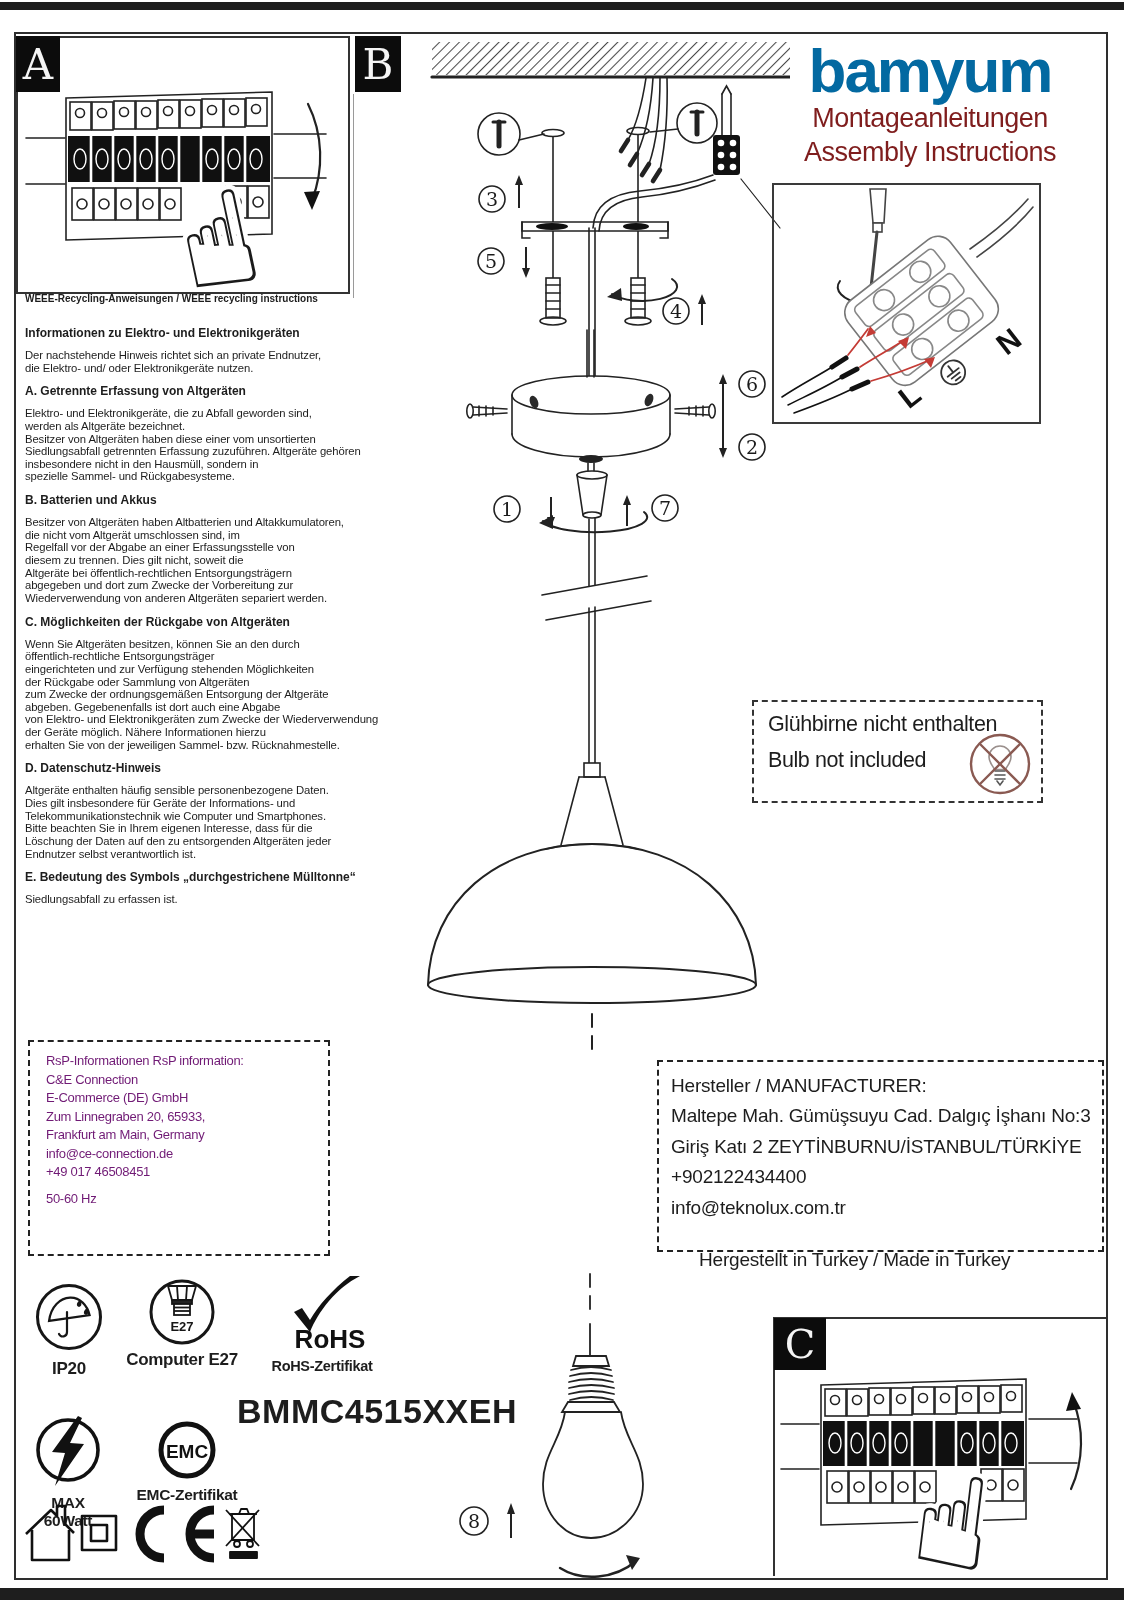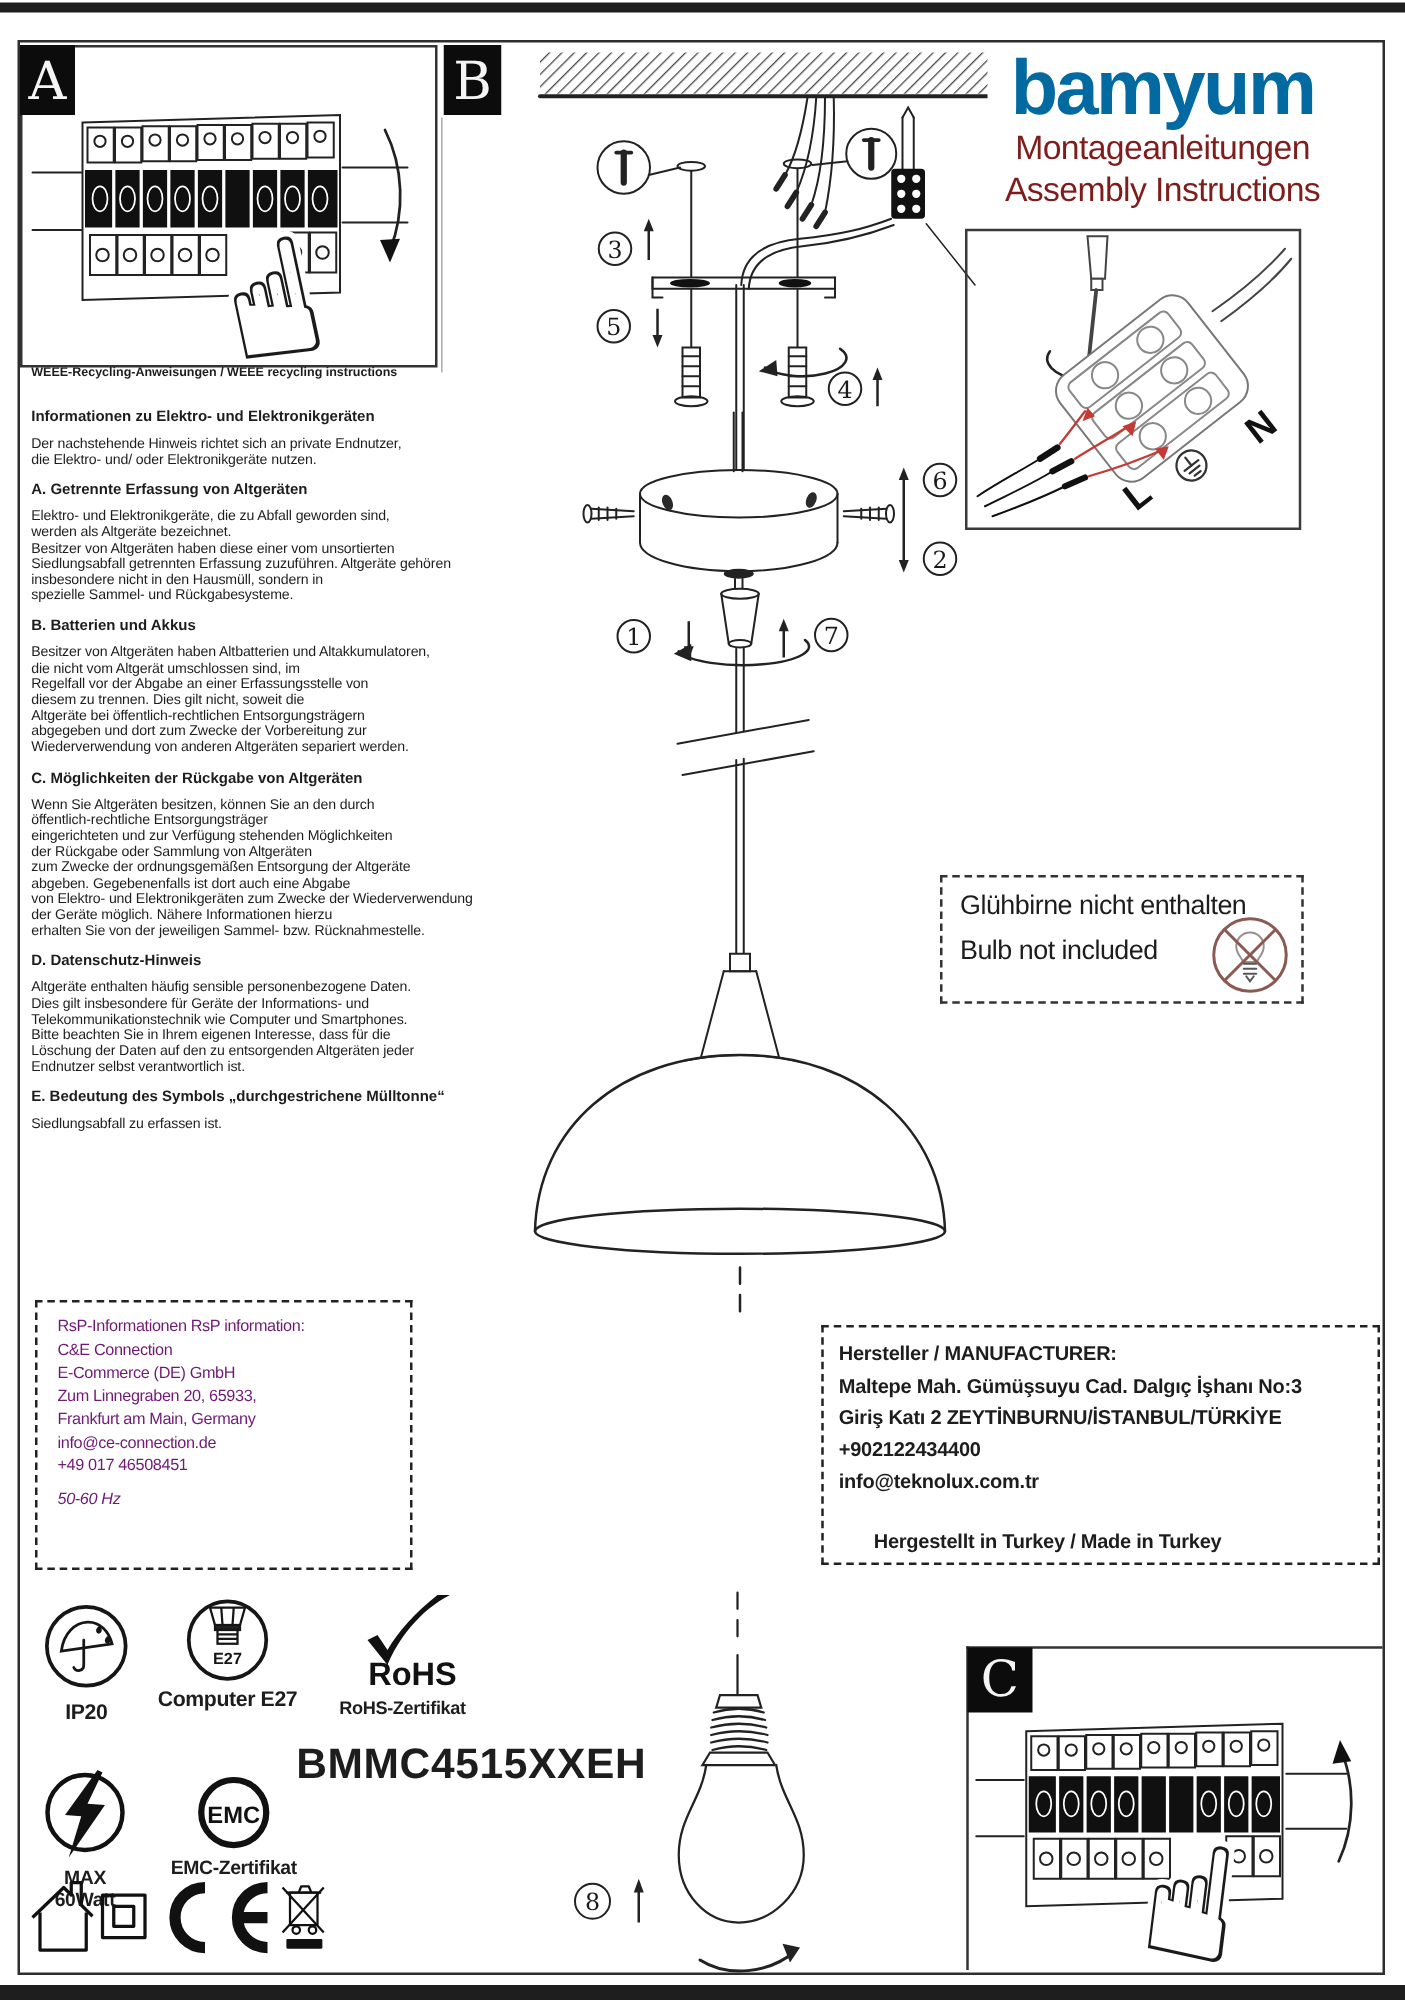--- a/index.html
+++ b/index.html
@@ -24,23 +24,23 @@
   #weee .t{font-size:10px;font-weight:bold;margin-bottom:22px;}
   #weee h4{font-size:12px;font-weight:bold;margin:0 0 9px 0;}
   #weee p{font-size:11.3px;line-height:1.12;margin:0 0 10px 0;white-space:pre-line;letter-spacing:-0.1px;}
   
   #bulb-box{left:752px;top:700px;width:287px;height:99px;border:2px dashed #333;}
   #bulb-box .l1{position:absolute;left:14px;top:10px;font-size:21.5px;letter-spacing:-0.4px;}
   #bulb-box .l2{position:absolute;left:14px;top:46px;font-size:21.5px;letter-spacing:-0.4px;}
   
   #rsp-box{left:28px;top:1040px;width:302px;height:216px;border:2px dashed #222;padding:10px 0 0 16px;box-sizing:border-box;}
   #rsp-box div{font-size:13px;line-height:1.43;letter-spacing:-0.3px;color:#701a75;}
-  #rsp-box div:last-child{margin-top:8px;font-style:italic;}
+  #rsp-box div:last-child{margin-top:8px;}
   #mfg-box{left:657px;top:1060px;width:447px;height:192px;border:2px dashed #222;padding:9px 0 0 12px;box-sizing:border-box;}
-  #mfg-box div{font-size:16px;font-weight:bold;line-height:1.6;letter-spacing:-0.2px;}
+  #mfg-box div{font-size:19px;font-weight:normal;line-height:1.6;letter-spacing:-0.2px;}
   #mfg-box .made{margin-top:22px;margin-left:28px;}
   
   .cap{font-weight:bold;text-align:center;letter-spacing:-0.3px;}
   #ip20-g{left:34px;top:1282px;width:70px;}  #ip20-g .cap{font-size:17px;margin-top:3px;}
   #e27-g{left:118px;top:1278px;width:128px;} #e27-g .cap{font-size:17px;margin-top:4px;}
   #rohs-g{left:262px;top:1274px;width:120px;text-align:center;}
   #rohs-g .cap{font-size:14.5px;margin-top:2px;}
   #max-g{left:26px;top:1414px;width:84px;}   #max-g .cap{font-size:15.5px;margin-top:4px;}
   #emc-g{left:132px;top:1420px;width:110px;} #emc-g .cap{font-size:15.5px;margin-top:6px;}
   #model{left:237px;top:1392px;font-size:34px;font-weight:bold;letter-spacing:0.5px;}

